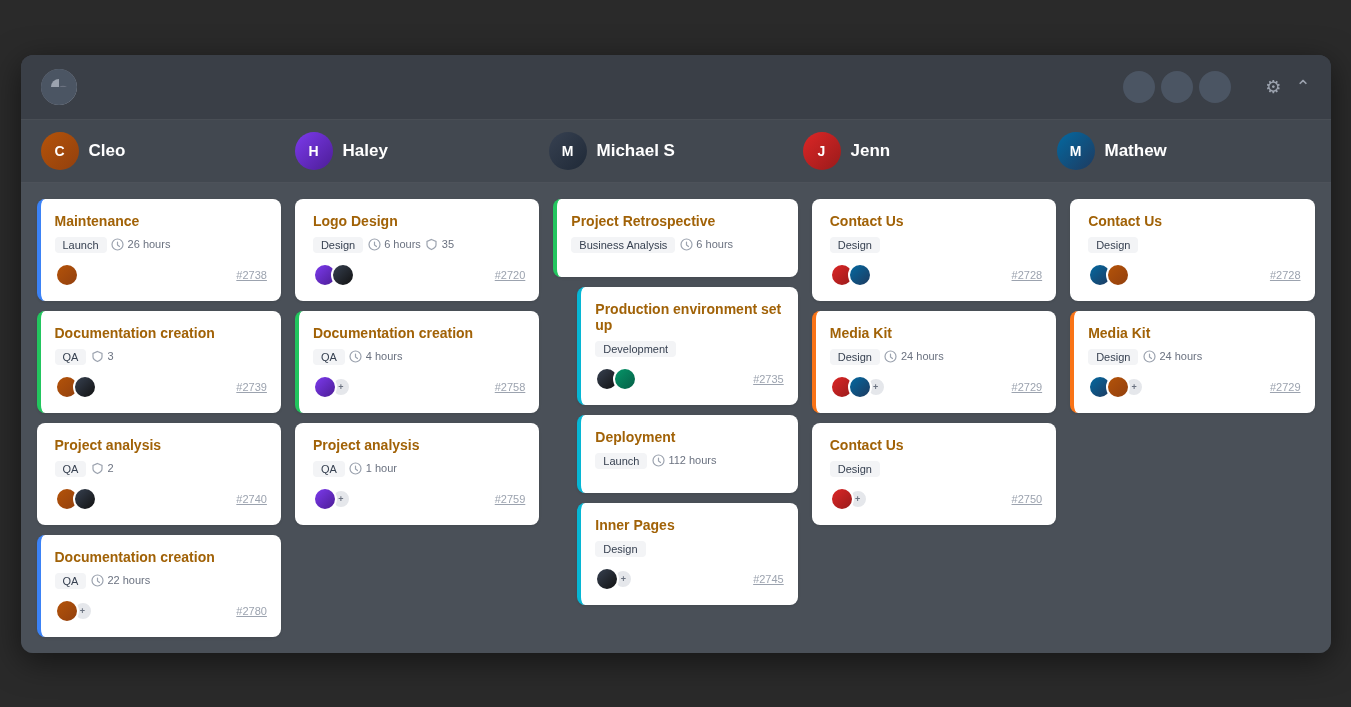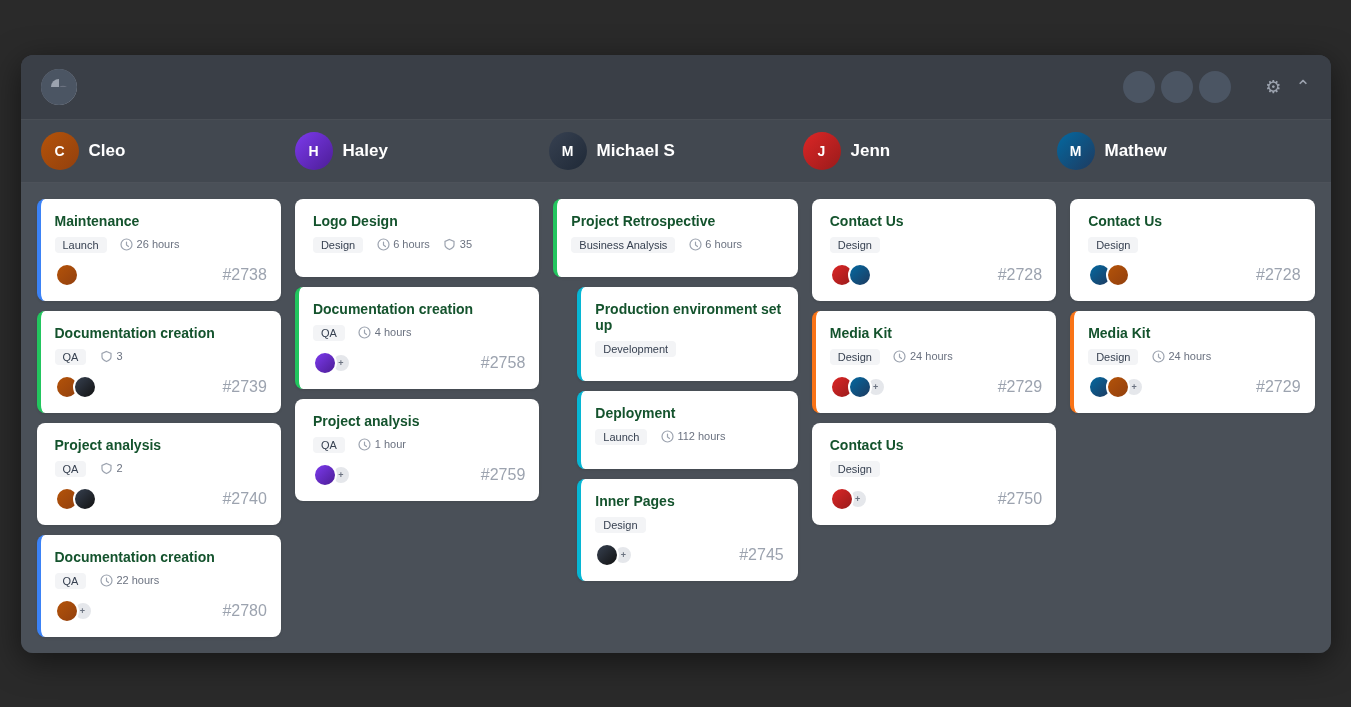--- a/index.html
+++ b/index.html
@@ -126,27 +126,27 @@
     }
     .card.border-blue { border-left-color: #3b82f6; }
     .card.border-green { border-left-color: #22c55e; }
     .card.border-orange { border-left-color: #f97316; }
     .card.border-cyan { border-left-color: #06b6d4; margin-left: 24px; }
     .card.border-none { border-left-color: transparent; }
 
     .card-title {
       font-size: 14px;
       font-weight: 700;
-      color: #14532d;
+      color: #a16207;
       margin-bottom: 8px;
     }
     .card-meta {
       display: flex;
       align-items: center;
-      gap: 13px;
+      gap: 4px;
       margin-bottom: 10px;
       flex-wrap: wrap;
     }
     .tag {
       background: #f3f4f6;
       color: #374151;
       font-size: 11px;
       padding: 2px 8px;
       border-radius: 4px;
       font-weight: 500;
@@ -182,22 +182,23 @@
       position: relative;
     }
     .mini-avatar.av1 { background: linear-gradient(135deg, #b45309, #92400e); }
     .mini-avatar.av2 { background: linear-gradient(135deg, #374151, #111); }
     .mini-avatar.av3 { background: linear-gradient(135deg, #7c3aed, #4c1d95); }
     .mini-avatar.av4 { background: linear-gradient(135deg, #dc2626, #991b1b); }
     .mini-avatar.av5 { background: linear-gradient(135deg, #0369a1, #1e3a5f); }
     .mini-avatar.av6 { background: linear-gradient(135deg, #059669, #065f46); }
     .card-id {
       color: #9ca3af;
-      font-size: 16px;
+      font-size: 11px;
       font-weight: 500;
+      text-decoration: underline;
     }
     .plus-badge {
       background: #e5e7eb;
       color: #6b7280;
       font-size: 9px;
       font-weight: 700;
       border-radius: 50%;
       width: 20px; height: 20px;
       display: flex; align-items: center; justify-content: center;
       border: 2px solid #fff;
@@ -362,20 +363,27 @@
             </span>
             <span class="meta-item">
               <span class="meta-icon">
                 <svg width="13" height="13" viewBox="0 0 13 13" fill="none">
                   <path d="M6.5 1.5 L11 3.5 V7 C11 9.5 6.5 11.5 6.5 11.5 C6.5 11.5 2 9.5 2 7 V3.5 Z" stroke="#9ca3af" stroke-width="1.2" fill="none"></path>
                 </svg>
               </span>
               <span>35</span>
             </span>
           </div>
+          <div class="card-footer">
+            <div class="avatars-group">
+              <div class="mini-avatar av3"></div>
+              <div class="mini-avatar av2"></div>
+            </div>
+            <span class="card-id">#2720</span>
+          </div>
         </div>
         <div class="card border-green">
           <div class="card-title">Documentation creation</div>
           <div class="card-meta">
             <span class="tag">QA</span>
             <span class="meta-item">
               <span class="meta-icon">
                 <svg width="13" height="13" viewBox="0 0 13 13" fill="none">
                   <circle cx="6.5" cy="6.5" r="5.5" stroke="#9ca3af" stroke-width="1.2"></circle>
                   <path d="M6.5 4v3l2 1.5" stroke="#9ca3af" stroke-width="1.2" stroke-linecap="round"></path>
@@ -429,20 +437,27 @@
               </span>
               <span>6 hours</span>
             </span>
           </div>
         </div>
         <div class="card border-cyan">
           <div class="card-title">Production environment set up</div>
           <div class="card-meta">
             <span class="tag">Development</span>
           </div>
+          <div class="card-footer">
+            <div class="avatars-group">
+              <div class="mini-avatar av2"></div>
+              <div class="mini-avatar av6"></div>
+            </div>
+            <span class="card-id">#2735</span>
+          </div>
         </div>
         <div class="card border-cyan">
           <div class="card-title">Deployment</div>
           <div class="card-meta">
             <span class="tag">Launch</span>
             <span class="meta-item">
               <span class="meta-icon">
                 <svg width="13" height="13" viewBox="0 0 13 13" fill="none">
                   <circle cx="6.5" cy="6.5" r="5.5" stroke="#9ca3af" stroke-width="1.2"></circle>
                   <path d="M6.5 4v3l2 1.5" stroke="#9ca3af" stroke-width="1.2" stroke-linecap="round"></path>

